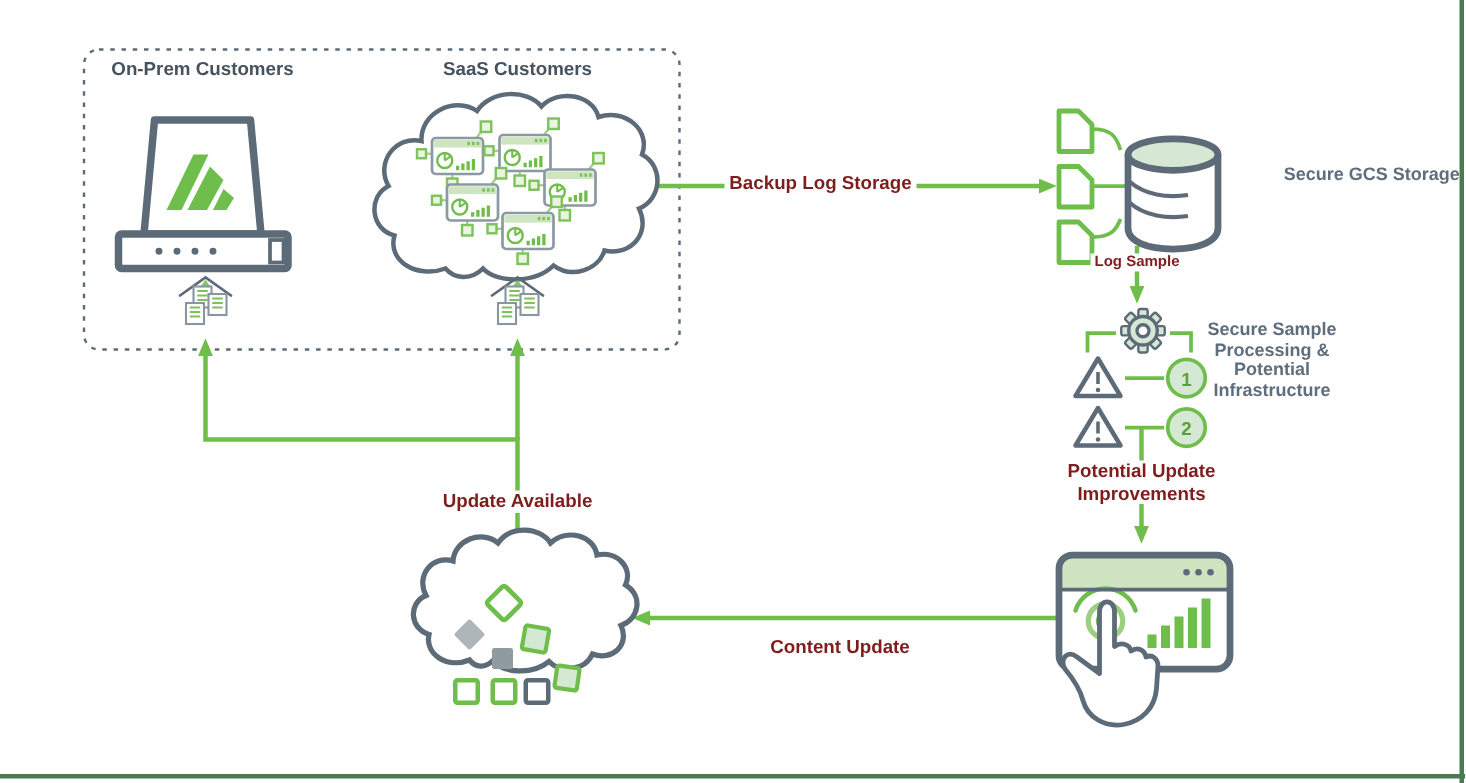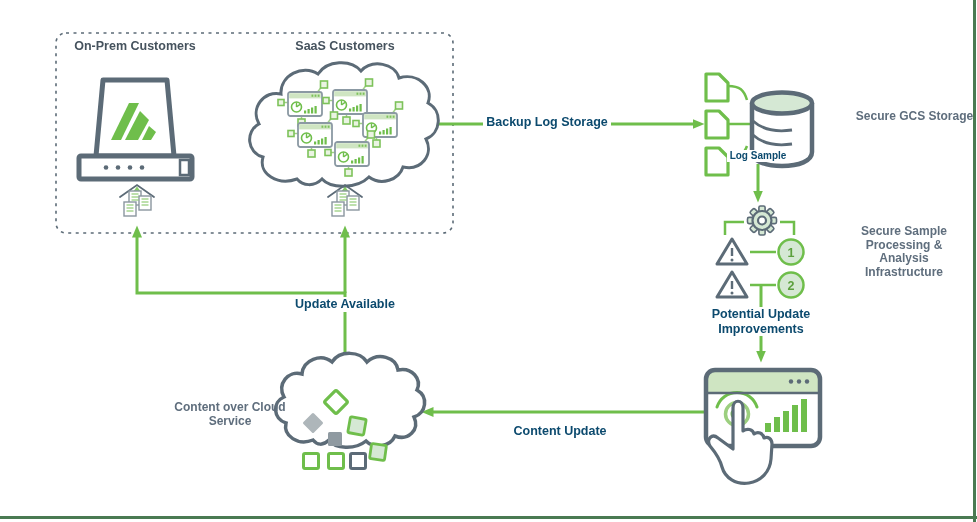--- a/index.html
+++ b/index.html
@@ -1,19 +1,19 @@
 <!DOCTYPE html>
 <html><head>
 <meta charset="utf-8">
 <style>
   html,body{margin:0;padding:0;background:#fff;}
   .canvas{position:relative;width:977px;height:522px;background:#ffffff;overflow:hidden;
           font-family:"Liberation Sans","DejaVu Sans",sans-serif;}
   .canvas svg{position:absolute;left:0;top:0;}
-  .lbl{position:absolute;font-weight:700;font-size:12.5px;line-height:1.16;text-align:center;color:#0c4a6e;}
+  .lbl{position:absolute;font-weight:700;font-size:12.5px;line-height:1.16;text-align:center;color:#7f1d1d;}
   .lbl.gray{color:#5f6e7d;font-size:12px;}
   .lbl.slate{color:#46535e;}
   .lbl.small{font-size:10px;}
   .lbl .bg{background:#ffffff;padding:0 3px;display:inline-block;}
   .badge{position:absolute;width:25px;text-align:center;font-weight:700;font-size:12.5px;color:#5ca03d;}
   .frame-right{position:absolute;top:0;left:973px;width:2.5px;height:522px;background:#4a7a52;}
   .frame-bottom{position:absolute;top:516px;left:0;width:977px;height:2.5px;background:#4a7a52;}
 </style>
 </head>
 <body>
@@ -198,46 +198,42 @@
 
 <div class="lbl slate" style="left:270px;top:39px;width:150px;">SaaS Customers</div>
 <div class="lbl slate" style="left:60px;top:39px;width:150px;">On-Prem Customers</div>
 
 <div class="lbl" style="left:472px;top:115px;width:150px;">
   <span class="bg">Backup Log Storage</span>
 </div>
 
 <div class="lbl gray" style="left:815px;top:110px;width:135px;padding-left:32px;">Secure GCS Storage</div>
 
-<div class="lbl small" style="left:722px;top:150px;width:72px;text-decoration:underline;">
+<div class="lbl small" style="left:722px;top:169px;width:72px;text-decoration:underline;">
   <span class="bg">Log Sample</span>
 </div>
 
-<div class="lbl gray" style="left:844px;top:213px;width:120px;line-height:13.5px;margin-top:12px;">
+<div class="lbl gray" style="left:788px;top:213px;width:120px;line-height:13.5px;">
   <div>Secure Sample</div>
   <div>Processing &amp;</div>
-  <div>Analysis</div>
+  <div>Potential</div>
   <div>Infrastructure</div>
 </div>
 
 <div class="badge" style="left:778.5px;top:245.5px;">1</div>
 <div class="badge" style="left:778.5px;top:278.5px;">2</div>
 
 <div class="lbl" style="left:693px;top:307px;width:136px;">
   <div><span class="bg">Potential Update</span></div>
   <div><span class="bg">Improvements</span></div>
 </div>
 
 
-<div class="lbl gray" style="left:150px;top:401px;width:160px;">
-  <div>Content over Cloud</div>
-  <div>Service</div>
-</div>
-
-<div class="lbl" style="left:275px;top:297px;width:140px;">
+
+<div class="lbl" style="left:275px;top:327px;width:140px;">
   <span class="bg">Update Available</span>
 </div>
 
 <div class="lbl" style="left:495px;top:424px;width:130px;">
   <span class="bg">Content Update</span>
 </div>
 
 <div class="frame-right"></div>
 <div class="frame-bottom"></div>
 

